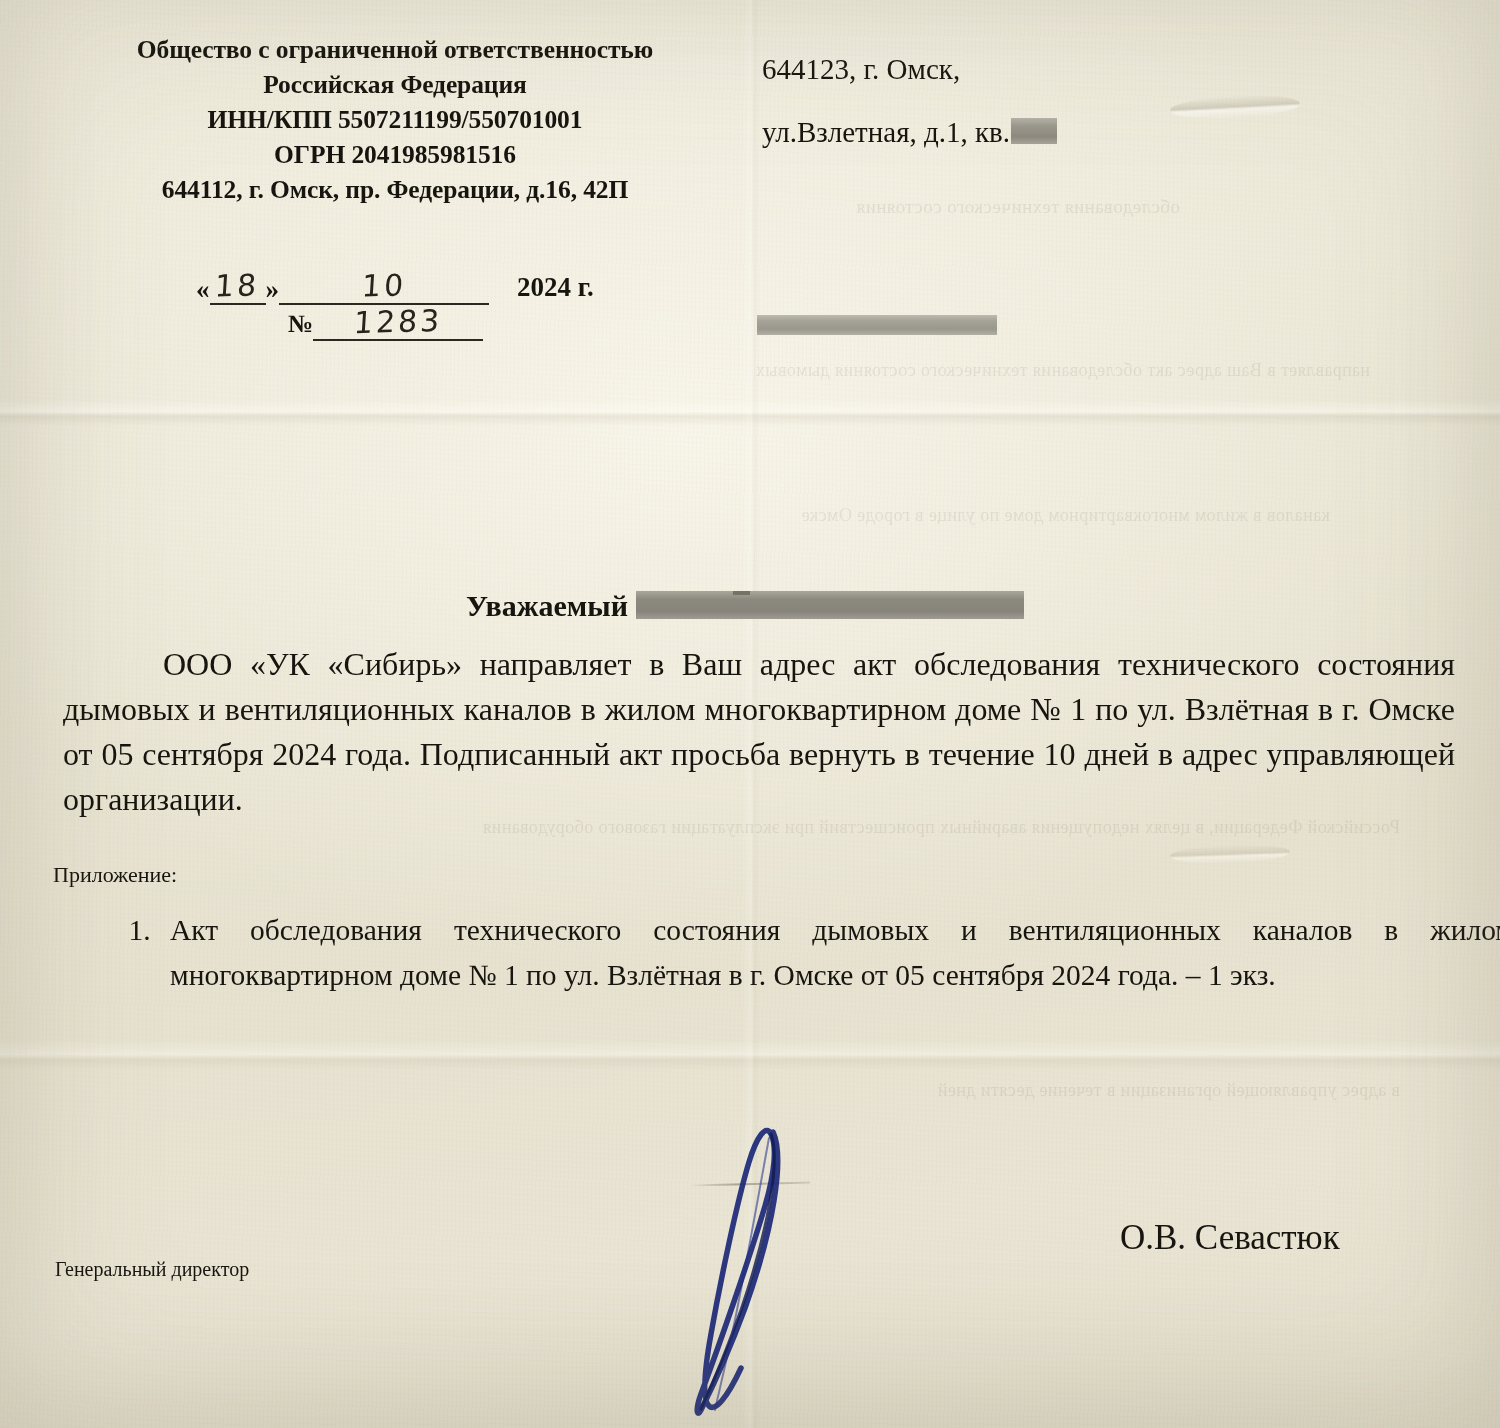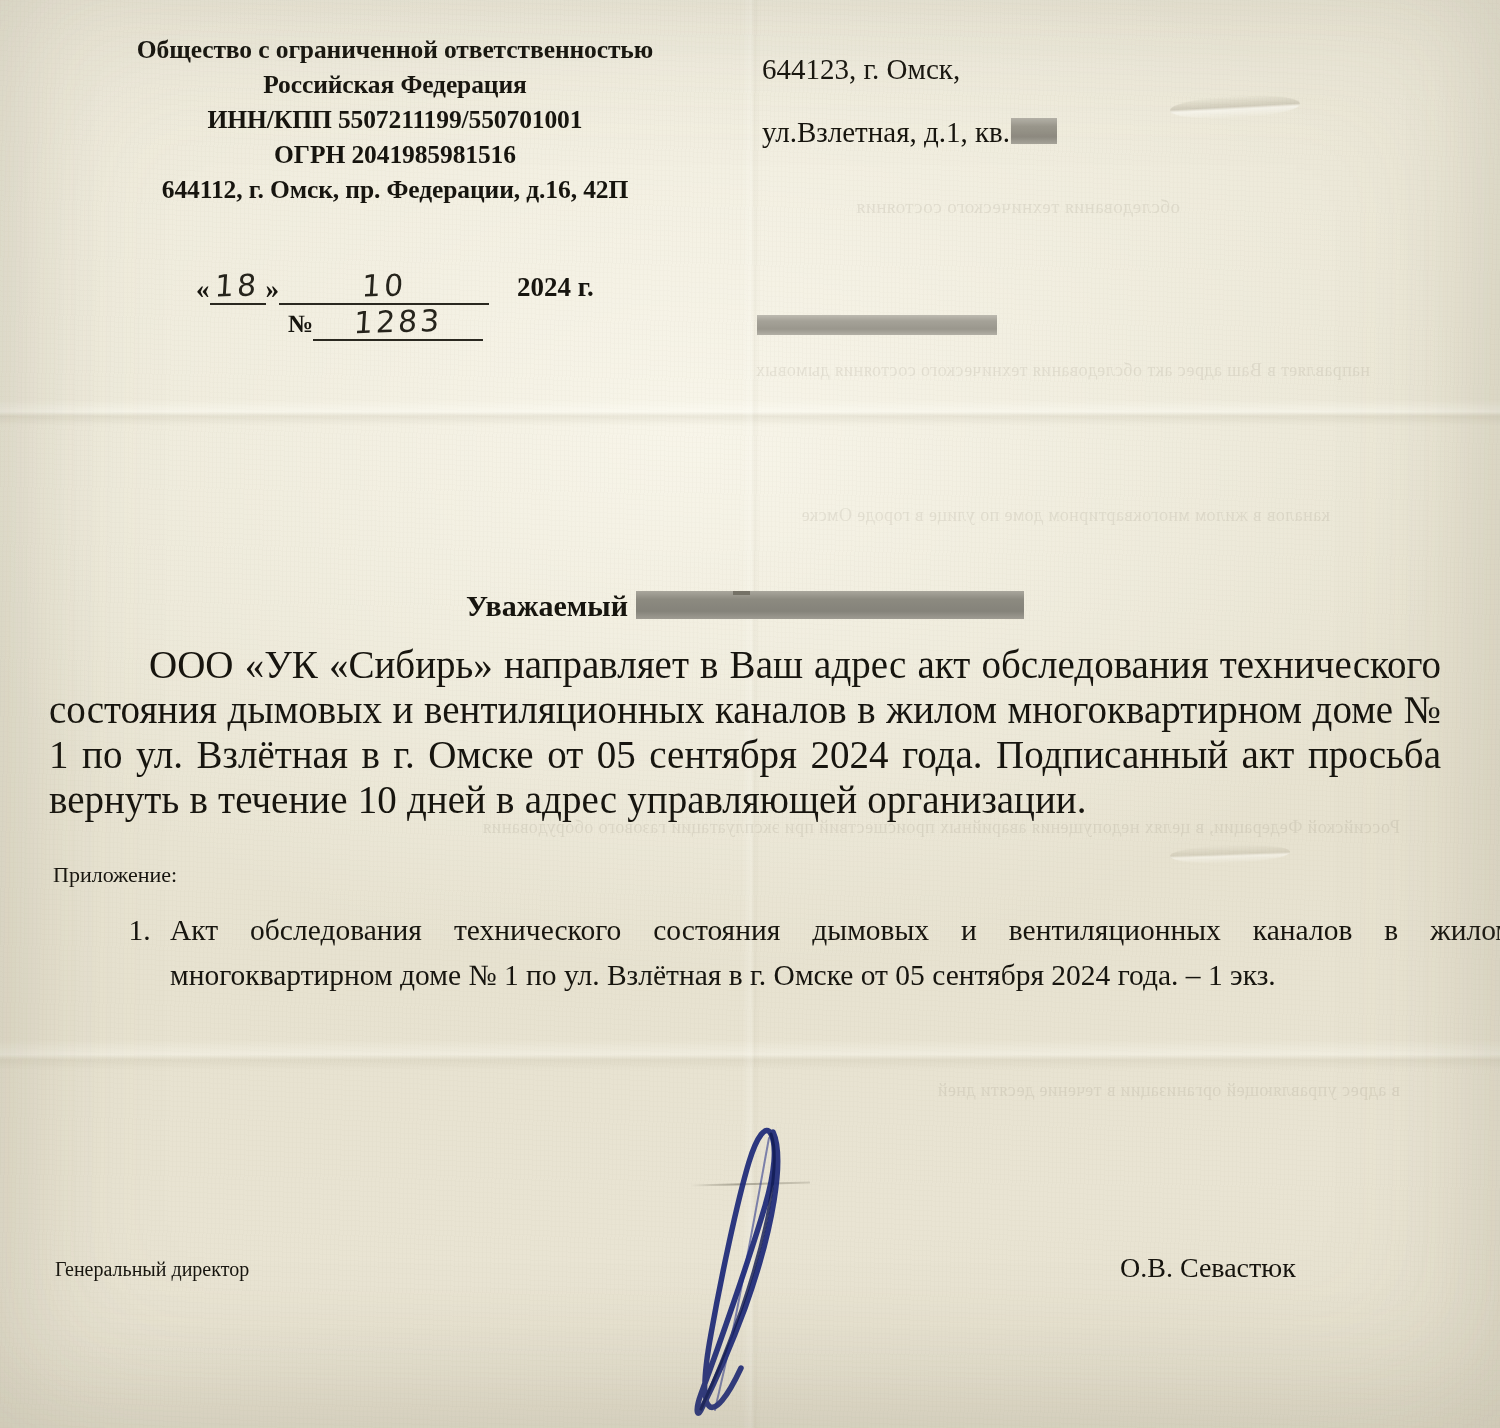--- a/index.html
+++ b/index.html
@@ -202,24 +202,24 @@
     left: 466px;
     top: 550px;
     font-size: 30px;
     font-weight: bold;
     white-space: nowrap;
     margin-top: 39px;
   }
 
   .body-par {
     position: absolute;
-    left: 49px;
+    left: 63px;
     top: 642px;
     width: 1392px;
-    font-size: 39px;
+    font-size: 32px;
     line-height: 45px;
     text-align: justify;
     text-indent: 100px;
     word-spacing: 0.5px;
   }
 
   .attach-label {
     position: absolute;
     left: 53px;
     top: 862px;
@@ -241,22 +241,22 @@
   .sign-role {
     position: absolute;
     left: 55px;
     top: 1258px;
     font-size: 20px;
     white-space: nowrap;
   }
   .sign-name {
     position: absolute;
     left: 1120px;
-    top: 1252px;
-    font-size: 28px;
+    top: 1218px;
+    font-size: 35px;
     white-space: nowrap;
   }
   .signature {
     position: absolute;
     left: 645px;
     top: 1110px;
     width: 240px;
     height: 310px;
     pointer-events: none;
   }

